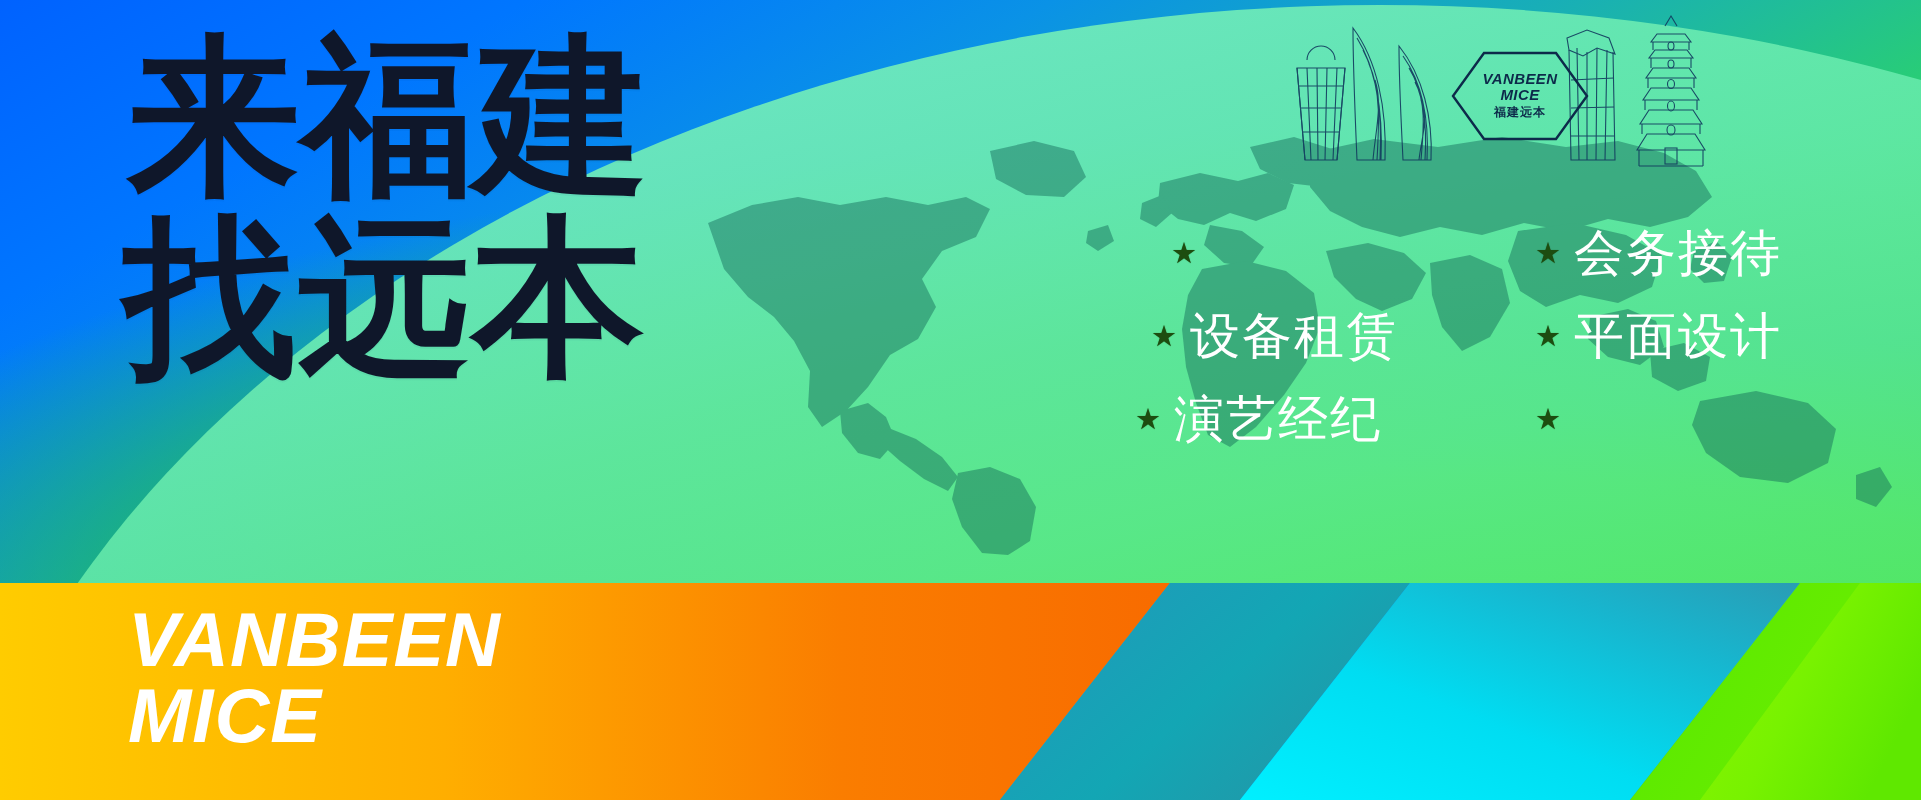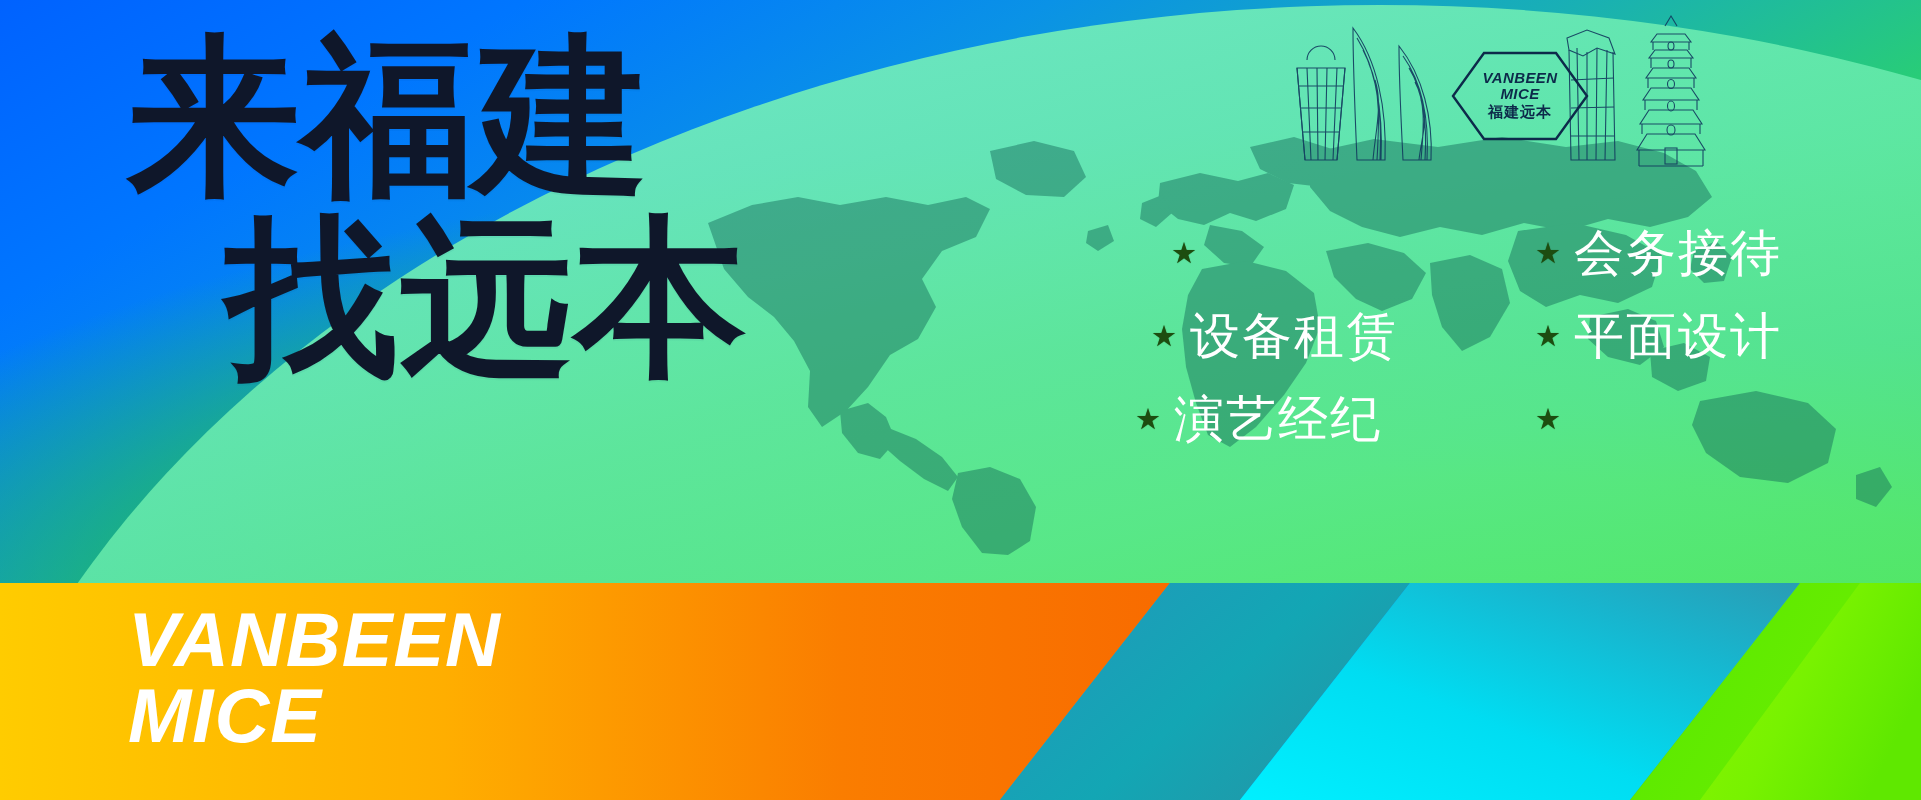--- a/index.html
+++ b/index.html
@@ -26,21 +26,21 @@
   .worldmap svg{width:100%;height:100%;display:block;}
 
   
   .headline{
     position:absolute;left:128px;top:34px;width:620px;
     color:#0f172a;font-weight:700;line-height:.97;letter-spacing:2px;
     font-family:"DejaVu Sans","Liberation Sans",sans-serif;
     text-shadow:0 2px 0 rgba(0,60,120,.05);
   }
   .headline .l{display:block;font-size:172px;white-space:nowrap;}
-  .headline .l2{margin-top:14px;margin-left:-4px;text-align:right;}
+  .headline .l2{margin-top:14px;margin-left:-4px;}
 
   
   .citystrip{position:absolute;left:1295px;top:0;width:430px;height:185px;}
   .city{position:absolute;color:#fff;font-style:italic;font-weight:700;line-height:1;}
   .city .en{display:block;font-size:34px;letter-spacing:.5px;}
   .city .cn{display:block;font-size:31px;font-style:normal;font-weight:400;margin-top:5px;letter-spacing:3px;}
   #city-xiamen{left:0px;top:74px;}
   #city-fuzhou{left:290px;top:74px;}
   .landmark{position:absolute;top:8px;}
   .landmark svg{display:block;}
@@ -48,21 +48,21 @@
   #lm-fuzhou{left:258px;}
 
   .hexlogo{position:absolute;left:155px;top:50px;width:140px;height:92px;}
   .hexlogo svg{position:absolute;inset:0;width:100%;height:100%;}
   .hexlogo .htxt{
     position:absolute;inset:0;display:flex;flex-direction:column;
     align-items:center;justify-content:center;color:#0d2a4a;
   }
   .hexlogo .h1{font-size:15px;font-weight:700;font-style:italic;letter-spacing:.4px;line-height:1.04;}
   .hexlogo .h2{font-size:15px;font-weight:700;font-style:italic;letter-spacing:.4px;line-height:1.04;}
-  .hexlogo .h3{font-size:15px;font-weight:700;letter-spacing:1px;margin-top:2px;}
+  .hexlogo .h3{font-size:12px;font-weight:700;letter-spacing:1px;margin-top:2px;}
 
   
   .services{position:absolute;left:1135px;top:212px;width:760px;}
   .srow{display:flex;align-items:center;height:83px;}
   .scell{display:flex;align-items:center;flex:0 0 auto;}
   .scell .star{
     color:#1d4d10;font-size:29px;line-height:1;margin-right:13px;flex:0 0 auto;
     text-shadow:0 0 1px rgba(20,60,10,.5);
   }
   .scell .lbl{

